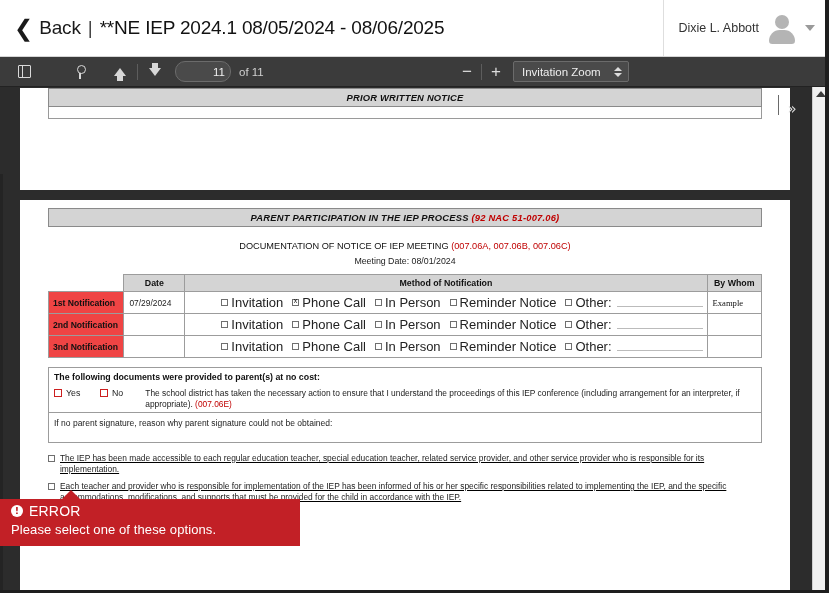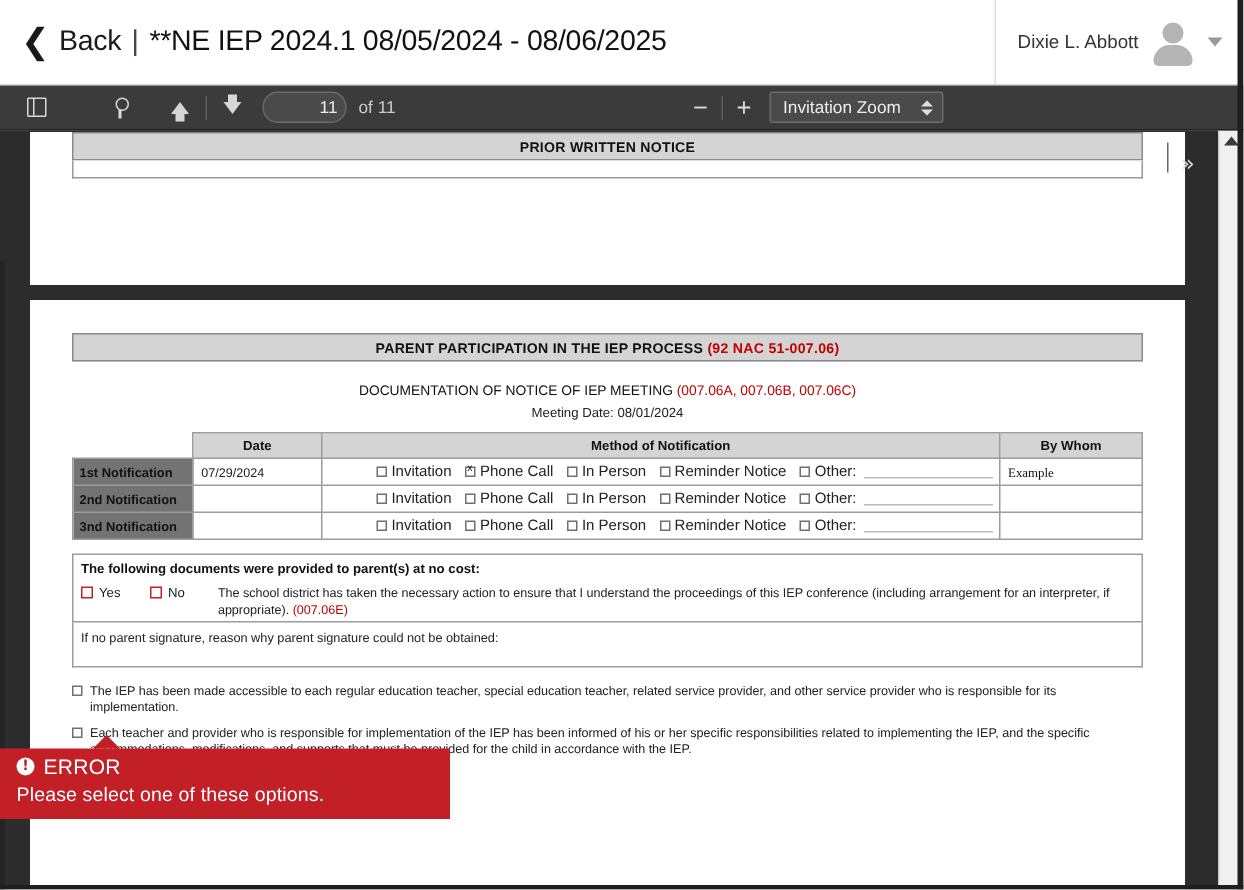--- a/index.html
+++ b/index.html
@@ -118,20 +118,21 @@
   }
   .page-a { top:1px; height:102px; }
   .page-b { top:113px; height:400px; }
 
   .page-inner { padding:0 28px; position:relative; height:100%; }
 
   .band {
     background:#d4d4d4; border:1px solid #8a8a8a; text-align:center;
     font-size:9.4px; font-weight:bold; color:#111; letter-spacing:0.2px;
     padding:3px 0;
+    font-style:italic;
   }
   .band-sub {
     border:1px solid #9a9a9a; border-top:none; height:12px; background:#fff;
   }
   .meta-row {
     display:flex; justify-content:space-between; margin-top:17px;
     font-size:8.6px; color:#222; font-family:"Liberation Sans", sans-serif;
   }
 
   .red { color:#c00000; }
@@ -141,28 +142,28 @@
   .doc-sub2 { font-size:8.8px; color:#222; margin-top:5px; }
 
   
   table.notif { border-collapse:collapse; width:100%; margin-top:8px; font-size:8.5px; }
   table.notif th, table.notif td { border:1px solid #9c9c9c; }
   table.notif th {
     background:#d4d4d4; font-weight:bold; font-size:8.8px; color:#111; text-align:center; padding:3px 0;
   }
   table.notif th.blank { border:none; background:transparent; }
   td.rowlab {
-    background:#737373; font-weight:bold; font-size:8.6px; color:#111;
+    background:#ef4444; font-weight:bold; font-size:8.6px; color:#111;
     padding:3px 4px; white-space:nowrap; width:82px;
   }
   td.datecell { width:95px; padding:3px 5px; font-size:8.4px; color:#222; }
   td.methods { padding:3px 4px; }
   td.bywhom { width:110px; padding:3px 5px; font-size:8.6px;
     font-family:"Liberation Serif", serif; color:#111; }
-  .mrow { display:flex; align-items:flex-end; gap:9px; font-size:10px; color:#222;margin-left:32px; }
+  .mrow { display:flex; align-items:flex-end; gap:9px; font-size:13px; color:#222;margin-left:32px; }
   .cb {
     width:7px;height:7px;border:1px solid #6f6f6f;background:#fff;display:inline-block;
     position:relative; flex:0 0 auto;
   }
   .cb.checked::after {
     content:"x"; position:absolute; left:0.5px; top:-3.5px; font-size:7px; color:#111;
     font-family:"Liberation Sans", sans-serif;
   }
   .mopt { display:flex; align-items:center; gap:3px; white-space:nowrap; }
   .otherline { display:inline-block; width:86px; border-bottom:1px solid #bbb; height:8px; margin-left:2px; }
@@ -178,21 +179,21 @@
 
   .sig-row { display:flex; align-items:flex-end; padding:6px 5px 4px; gap:0; }
   .sig-line { flex:1; border-bottom:1px solid #cfcfcf; height:12px; }
   .date-lab { font-size:8.6px; color:#222; margin:0 5px 0 22px; }
   .date-line { width:210px; border-bottom:1px solid #cfcfcf; height:12px; }
 
   .reason-box { border:1px solid #9c9c9c; border-top:none; padding:5px 5px 14px; }
   .reason-text { font-size:8.5px; color:#222; }
 
   .ack-list { margin-top:10px; }
-  .ack-item { display:flex; gap:5px; margin-bottom:6px; }
+  .ack-item { display:flex; gap:5px; margin-bottom:6px;text-decoration:underline; }
   .ack-cb { width:7px;height:7px;border:1px solid #6f6f6f;background:#fff;margin-top:2px; flex:0 0 auto; }
   .ack-text { font-size:8.4px; color:#222; line-height:1.32; }
 
   
   .error-callout {
     position:absolute; left:0px; top:412px; width:300px; height:47px;
     background:#c22026; color:#fff; z-index:50;
     padding:4px 10px 0 11px;
   }
   .error-callout .ptr {
@@ -303,21 +304,21 @@
     <div class="page page-a">
       <div class="page-inner">
         <div class="band">PRIOR WRITTEN NOTICE</div>
         <div class="band-sub"></div>
       </div>
     </div>
 
     <div class="page page-b">
       <div class="page-inner">
 
-        <div class="band" style="margin-top:22px">
+        <div class="band" style="margin-top:8px">
           <span>PARENT PARTICIPATION IN THE IEP PROCESS</span>
           <span class="red">(92 NAC 51-007.06)</span>
         </div>
 
         <div class="doc-sub1 center">
           <span>DOCUMENTATION OF NOTICE OF IEP MEETING</span>
           <span class="red">(007.06A, 007.06B, 007.06C)</span>
         </div>
         <div class="doc-sub2 center">Meeting Date: 08/01/2024</div>
 

